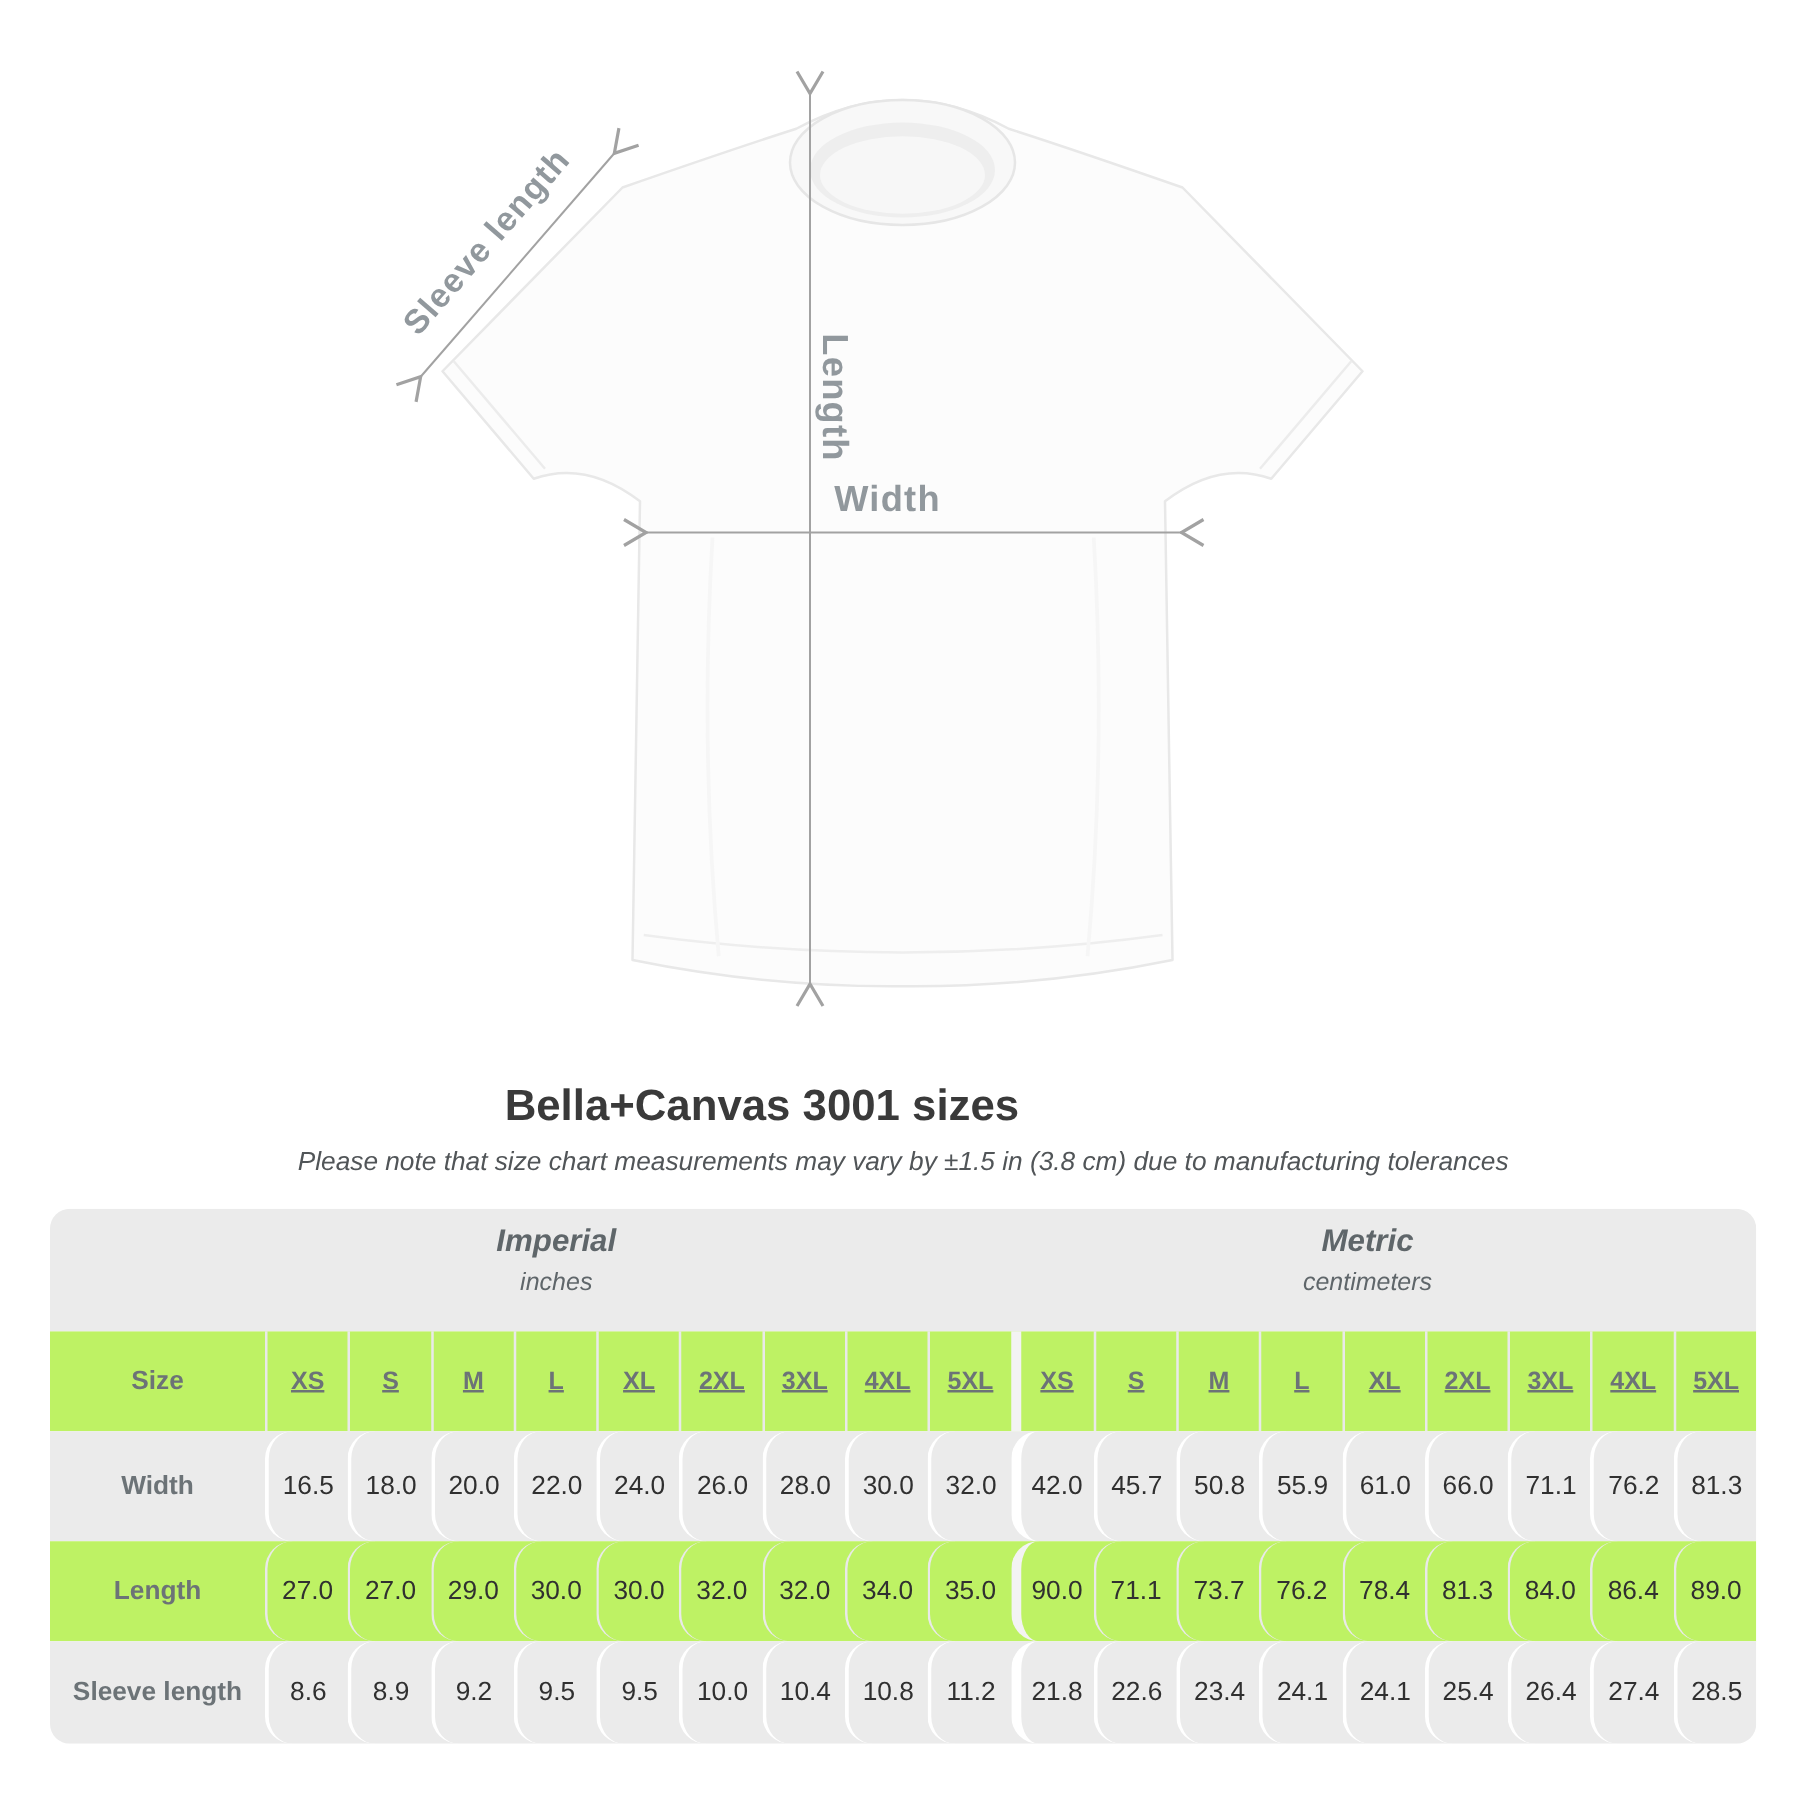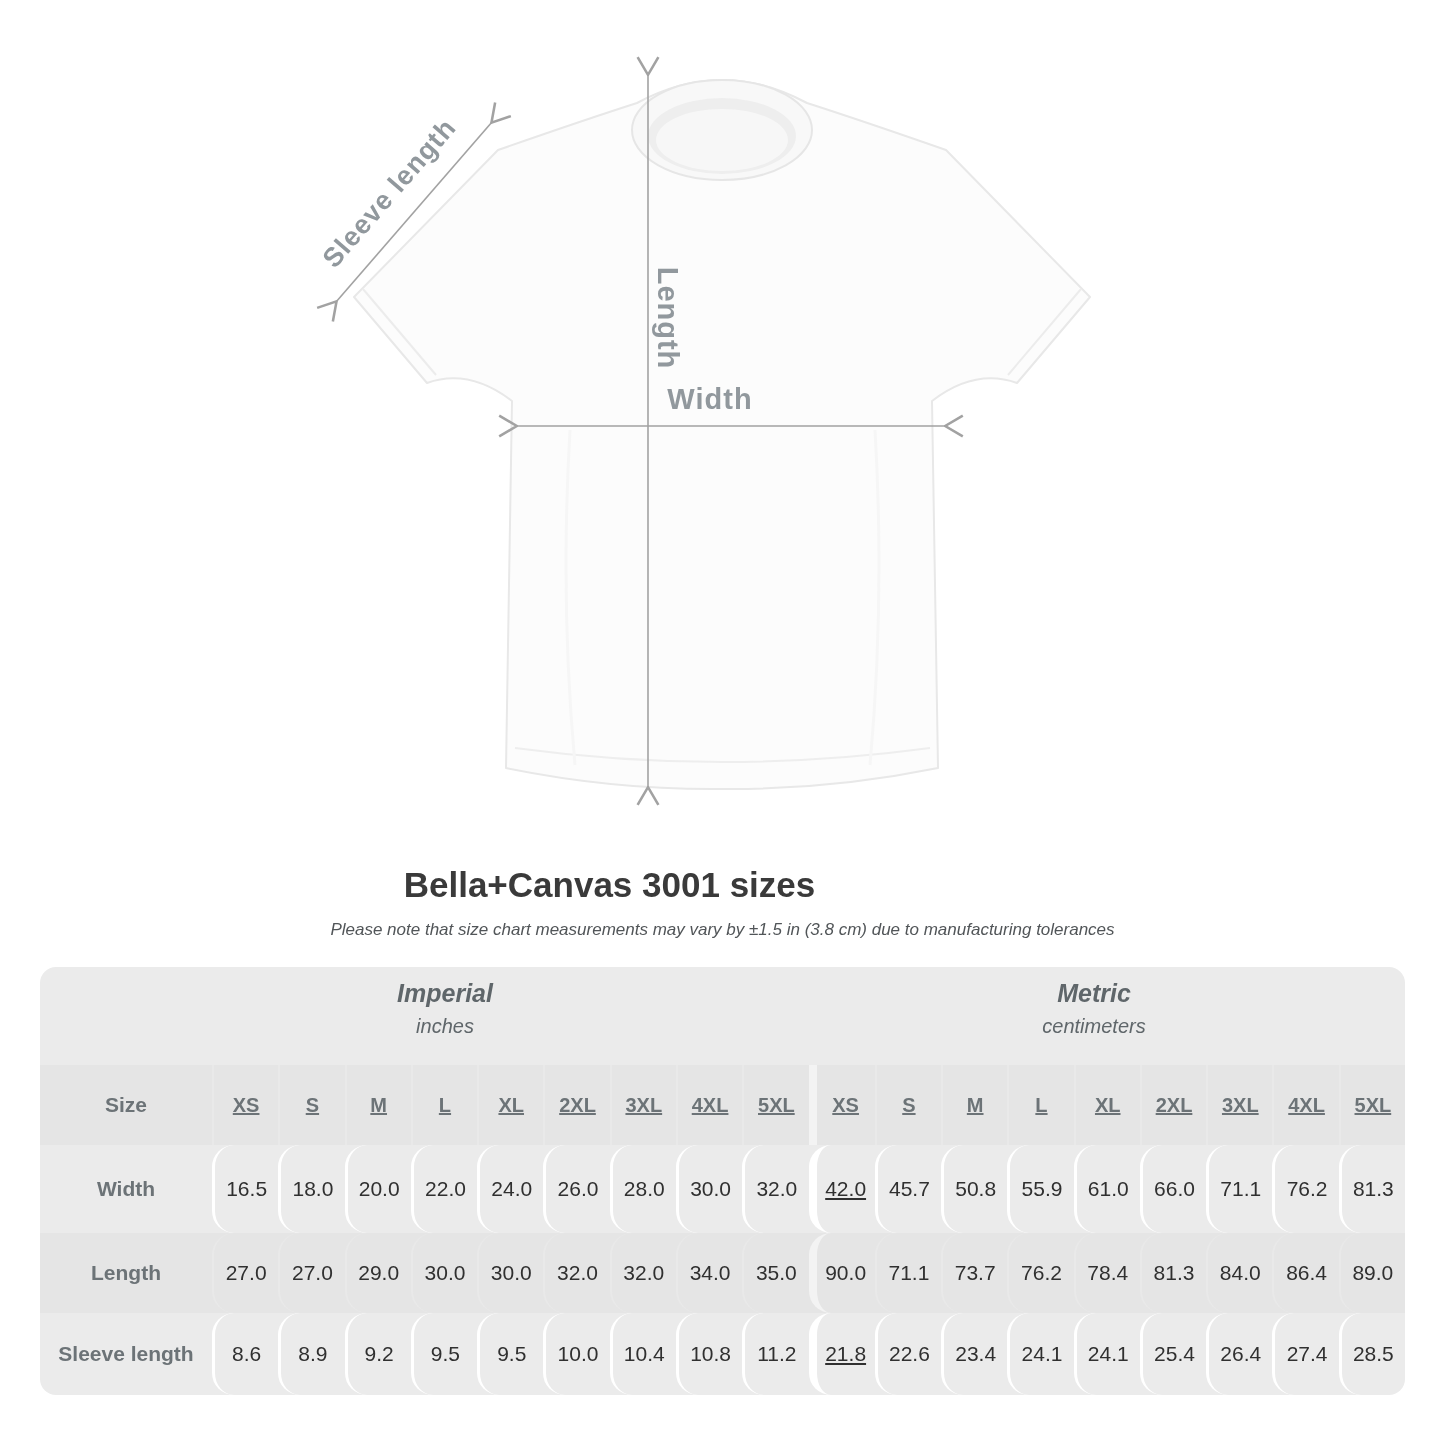--- a/index.html
+++ b/index.html
@@ -8,47 +8,47 @@
   .page { position:relative; width:1445px; height:1445px; background:#fff; overflow:hidden; }
 
   
   .shirt-svg { position:absolute; left:0; top:0; width:1445px; height:845px; }
   .shirt-svg text { font-family:"Liberation Sans", sans-serif; font-weight:bold; fill:#91989d; letter-spacing:1px; }
 
   
   .page-title { position:absolute; top:864px; left:0; width:1219px; text-align:center;
                 font-size:35px; font-weight:bold; color:#3a3a3a; line-height:42px; }
   .page-subtitle { position:absolute; top:916px; left:0; width:1445px; text-align:center;
-                   font-size:17px; font-style:italic; color:#515558; line-height:28px; }
+                   font-size:21px; font-style:italic; color:#515558; line-height:28px; }
 
   
   .size-table { position:absolute; left:40px; top:967px; width:1365px; height:428px;
                 border-radius:16px; overflow:hidden; background:#fff; }
   .band { position:relative; height:98px; background:#ebebeb; }
   .sec { position:absolute; top:12px; text-align:center; }
   .sec-imperial { left:0; width:810px; }
   .sec-metric { left:744px; width:620px; }
   .sec-title { font-size:25px; font-weight:bold; font-style:italic; color:#5f666a; line-height:28px; }
   .sec-sub { margin-top:7px; font-size:20px; font-style:italic; color:#5f666a; line-height:24px; }
 
   .trow { display:grid; grid-template-columns:172px repeat(18, 1fr); }
-  .row-white { background:#e5e5e5; }
+  .row-white { background:#bef264; }
   .row-gray  { background:#ebebeb; }
   .r-size   { height:80px; }
   .r-width  { height:88px; }
   .r-length { height:80px; }
   .r-sleeve { height:82px; }
 
   .cell { display:flex; align-items:center; justify-content:center; border-left:2px solid transparent; }
   .cell:first-child { border-left:none !important; }
   .row-white .cell { border-left-color:#e9e9e9; }
   .row-gray  .cell { border-left-color:#ffffff; border-left-width:3px; }
   .sec-start { border-left-width:8px !important; }
   .row-white .sec-start { border-left-color:#f3f3f3 !important; }
-  .row-gray  .sec-start { border-left-color:#ffffff !important;text-decoration:underline; }
+  .row-gray  .sec-start { border-left-color:#ffffff !important; }
 
   .label-cell { font-weight:bold; color:#6c7377; font-size:21px; }
   .size-cell  { font-weight:bold; color:#6c7377; font-size:20px;text-decoration:underline; }
   .val-cell   { color:#303030; font-size:21px;border-radius:22px; }
 </style>
 </head>
 <body>
 
 <div class="page">
 

